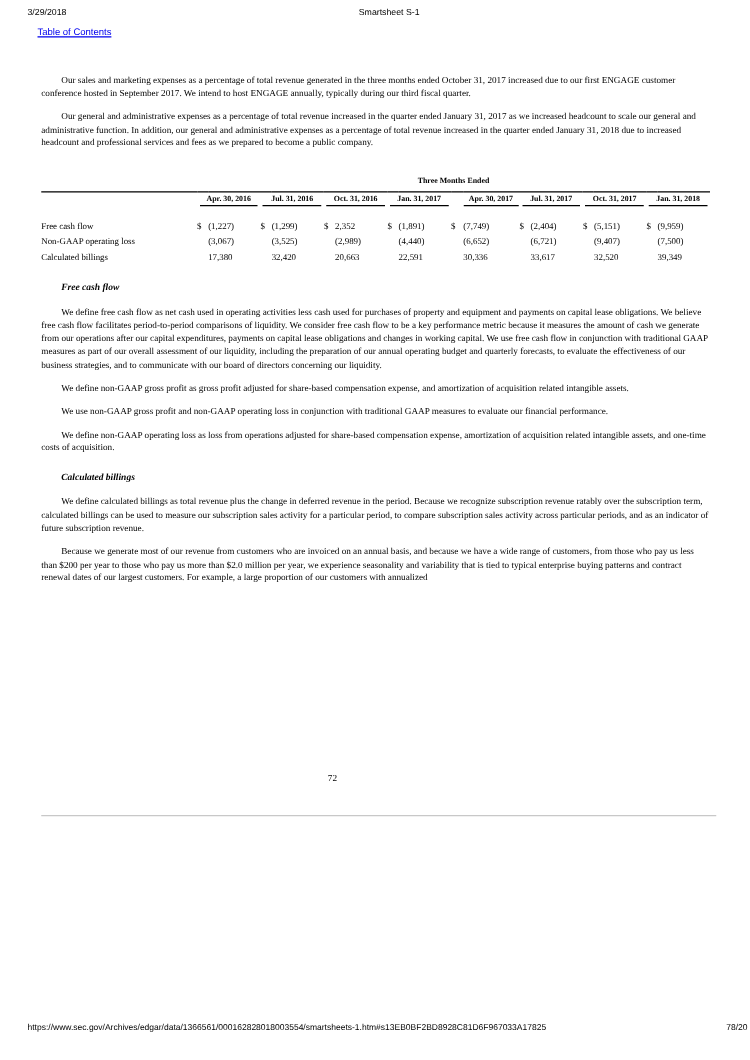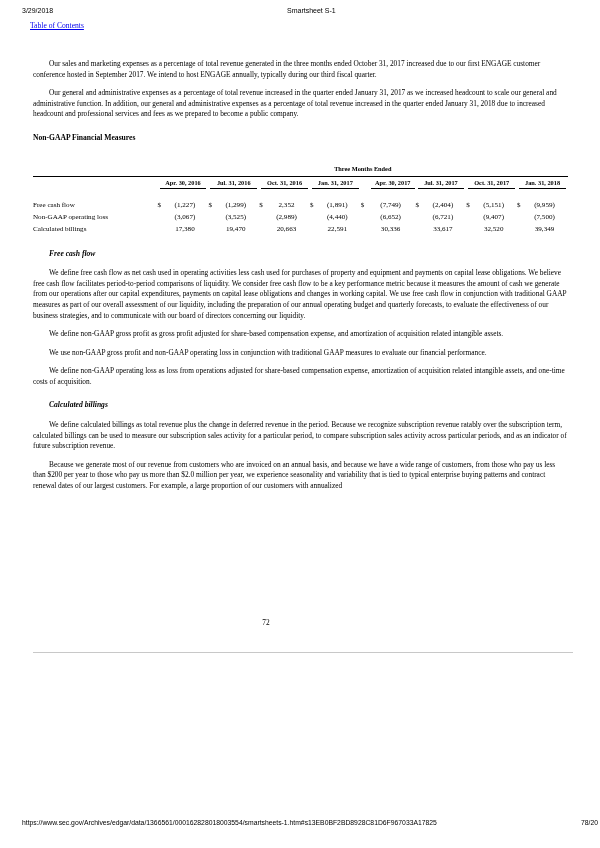--- a/index.html
+++ b/index.html
@@ -22,21 +22,21 @@
       height: 12px;
       font-family: "Liberation Sans", sans-serif;
       font-size: 7px;
     }
     .print-header .date { position: absolute; left: 0; top: 0; }
     .print-header .title { position: absolute; left: 265px; top: 0; }
     .toc-link {
       position: absolute;
       top: 21px;
       left: 30px;
-      font-family: Liberation Serif, serif;
+      font-family: Liberation Sans, sans-serif;
       font-size: 7.6px;
       color: #0000ee;
       text-decoration: underline;
       cursor: pointer;
     }
     .content {
       position: absolute;
       top: 59px;
       left: 33px;
       width: 535px;
@@ -85,21 +85,21 @@
     .fin-table .col-head th span {
       display: block;
       border-bottom: 1px solid #000;
       margin: 0 2px;
       padding-bottom: 1px;
     }
     .fin-table .spacer td { height: 10px; }
     .fin-table tbody.rows td { height: 12.3px; vertical-align: middle; }
     .fin-table td.label { width: 143px; text-align: left; }
     .fin-table td.cur { width: 10px; text-align: left; }
-    .fin-table td.val { width: 40px; text-align: center; padding-right: 5px; margin-top: 30px; }
+    .fin-table td.val { width: 40px; text-align: left; padding-right: 5px; margin-top: 30px; }
     .page-num {
       position: absolute;
       top: 618px;
       left: 0;
       width: 532px;
       text-align: center;
       font-family: "Liberation Serif", serif;
       font-size: 7.4px;
     }
     .page-rule {
@@ -128,21 +128,20 @@
   <span class="date">3/29/2018</span>
   <span class="title">Smartsheet S-1</span>
 </div>
 
 <a class="toc-link">Table of Contents</a>
 
 <div class="content">
   <p>Our sales and marketing expenses as a percentage of total revenue generated in the three months ended October 31, 2017 increased due to our first ENGAGE customer conference hosted in September 2017. We intend to host ENGAGE annually, typically during our third fiscal quarter.</p>
   <p>Our general and administrative expenses as a percentage of total revenue increased in the quarter ended January 31, 2017 as we increased headcount to scale our general and administrative function. In addition, our general and administrative expenses as a percentage of total revenue increased in the quarter ended January 31, 2018 due to increased headcount and professional services and fees as we prepared to become a public company.</p>
 
-  <h2>Non-GAAP Financial Measures</h2>
 
   <table class="fin-table">
     <thead>
       <tr class="group-head">
         <th></th>
         <th colspan="16">Three Months Ended</th>
       </tr>
       <tr class="col-head">
         <th></th>
         <th colspan="2">
@@ -213,21 +212,21 @@
         <td class="cur"></td>
           <td class="val">(9,407)</td>
         <td class="cur"></td>
           <td class="val">(7,500)</td>
       </tr>
       <tr>
         <td class="label">Calculated billings</td>
         <td class="cur"></td>
           <td class="val">17,380</td>
         <td class="cur"></td>
-          <td class="val">19,470</td>
+          <td class="val">32,420</td>
         <td class="cur"></td>
           <td class="val">20,663</td>
         <td class="cur"></td>
           <td class="val">22,591</td>
         <td class="cur"></td>
           <td class="val">30,336</td>
         <td class="cur"></td>
           <td class="val">33,617</td>
         <td class="cur"></td>
           <td class="val">32,520</td>

